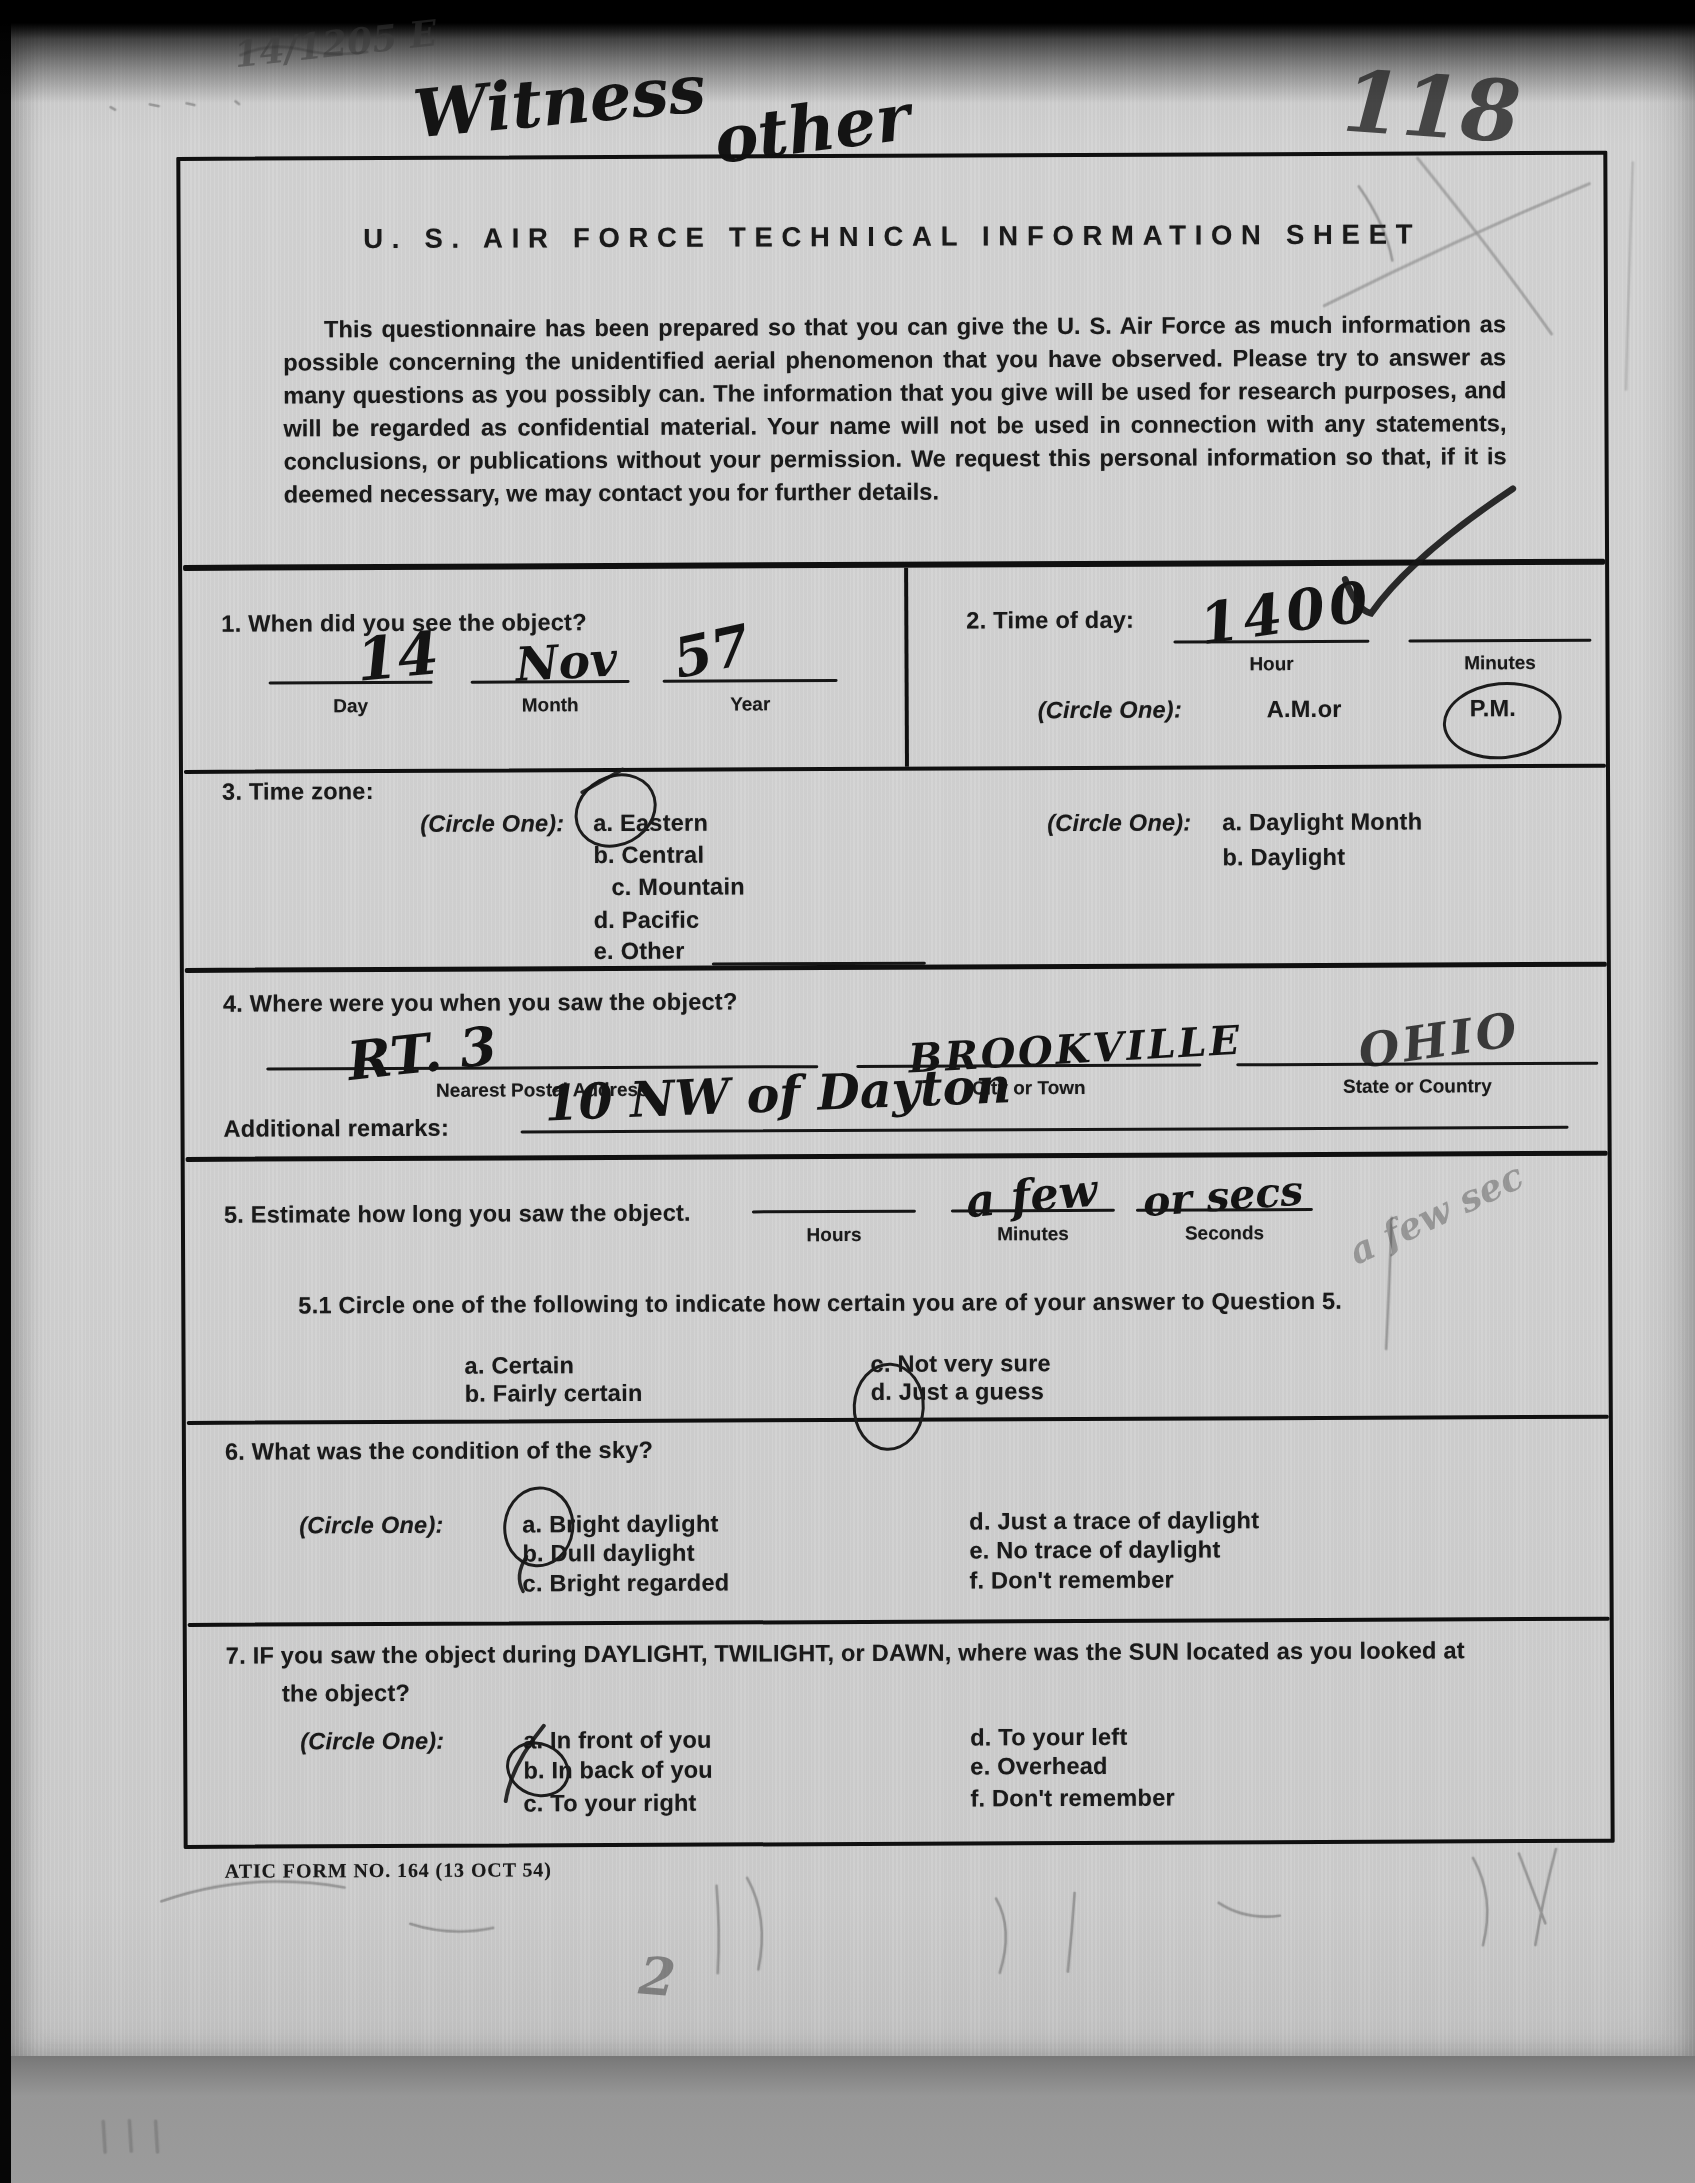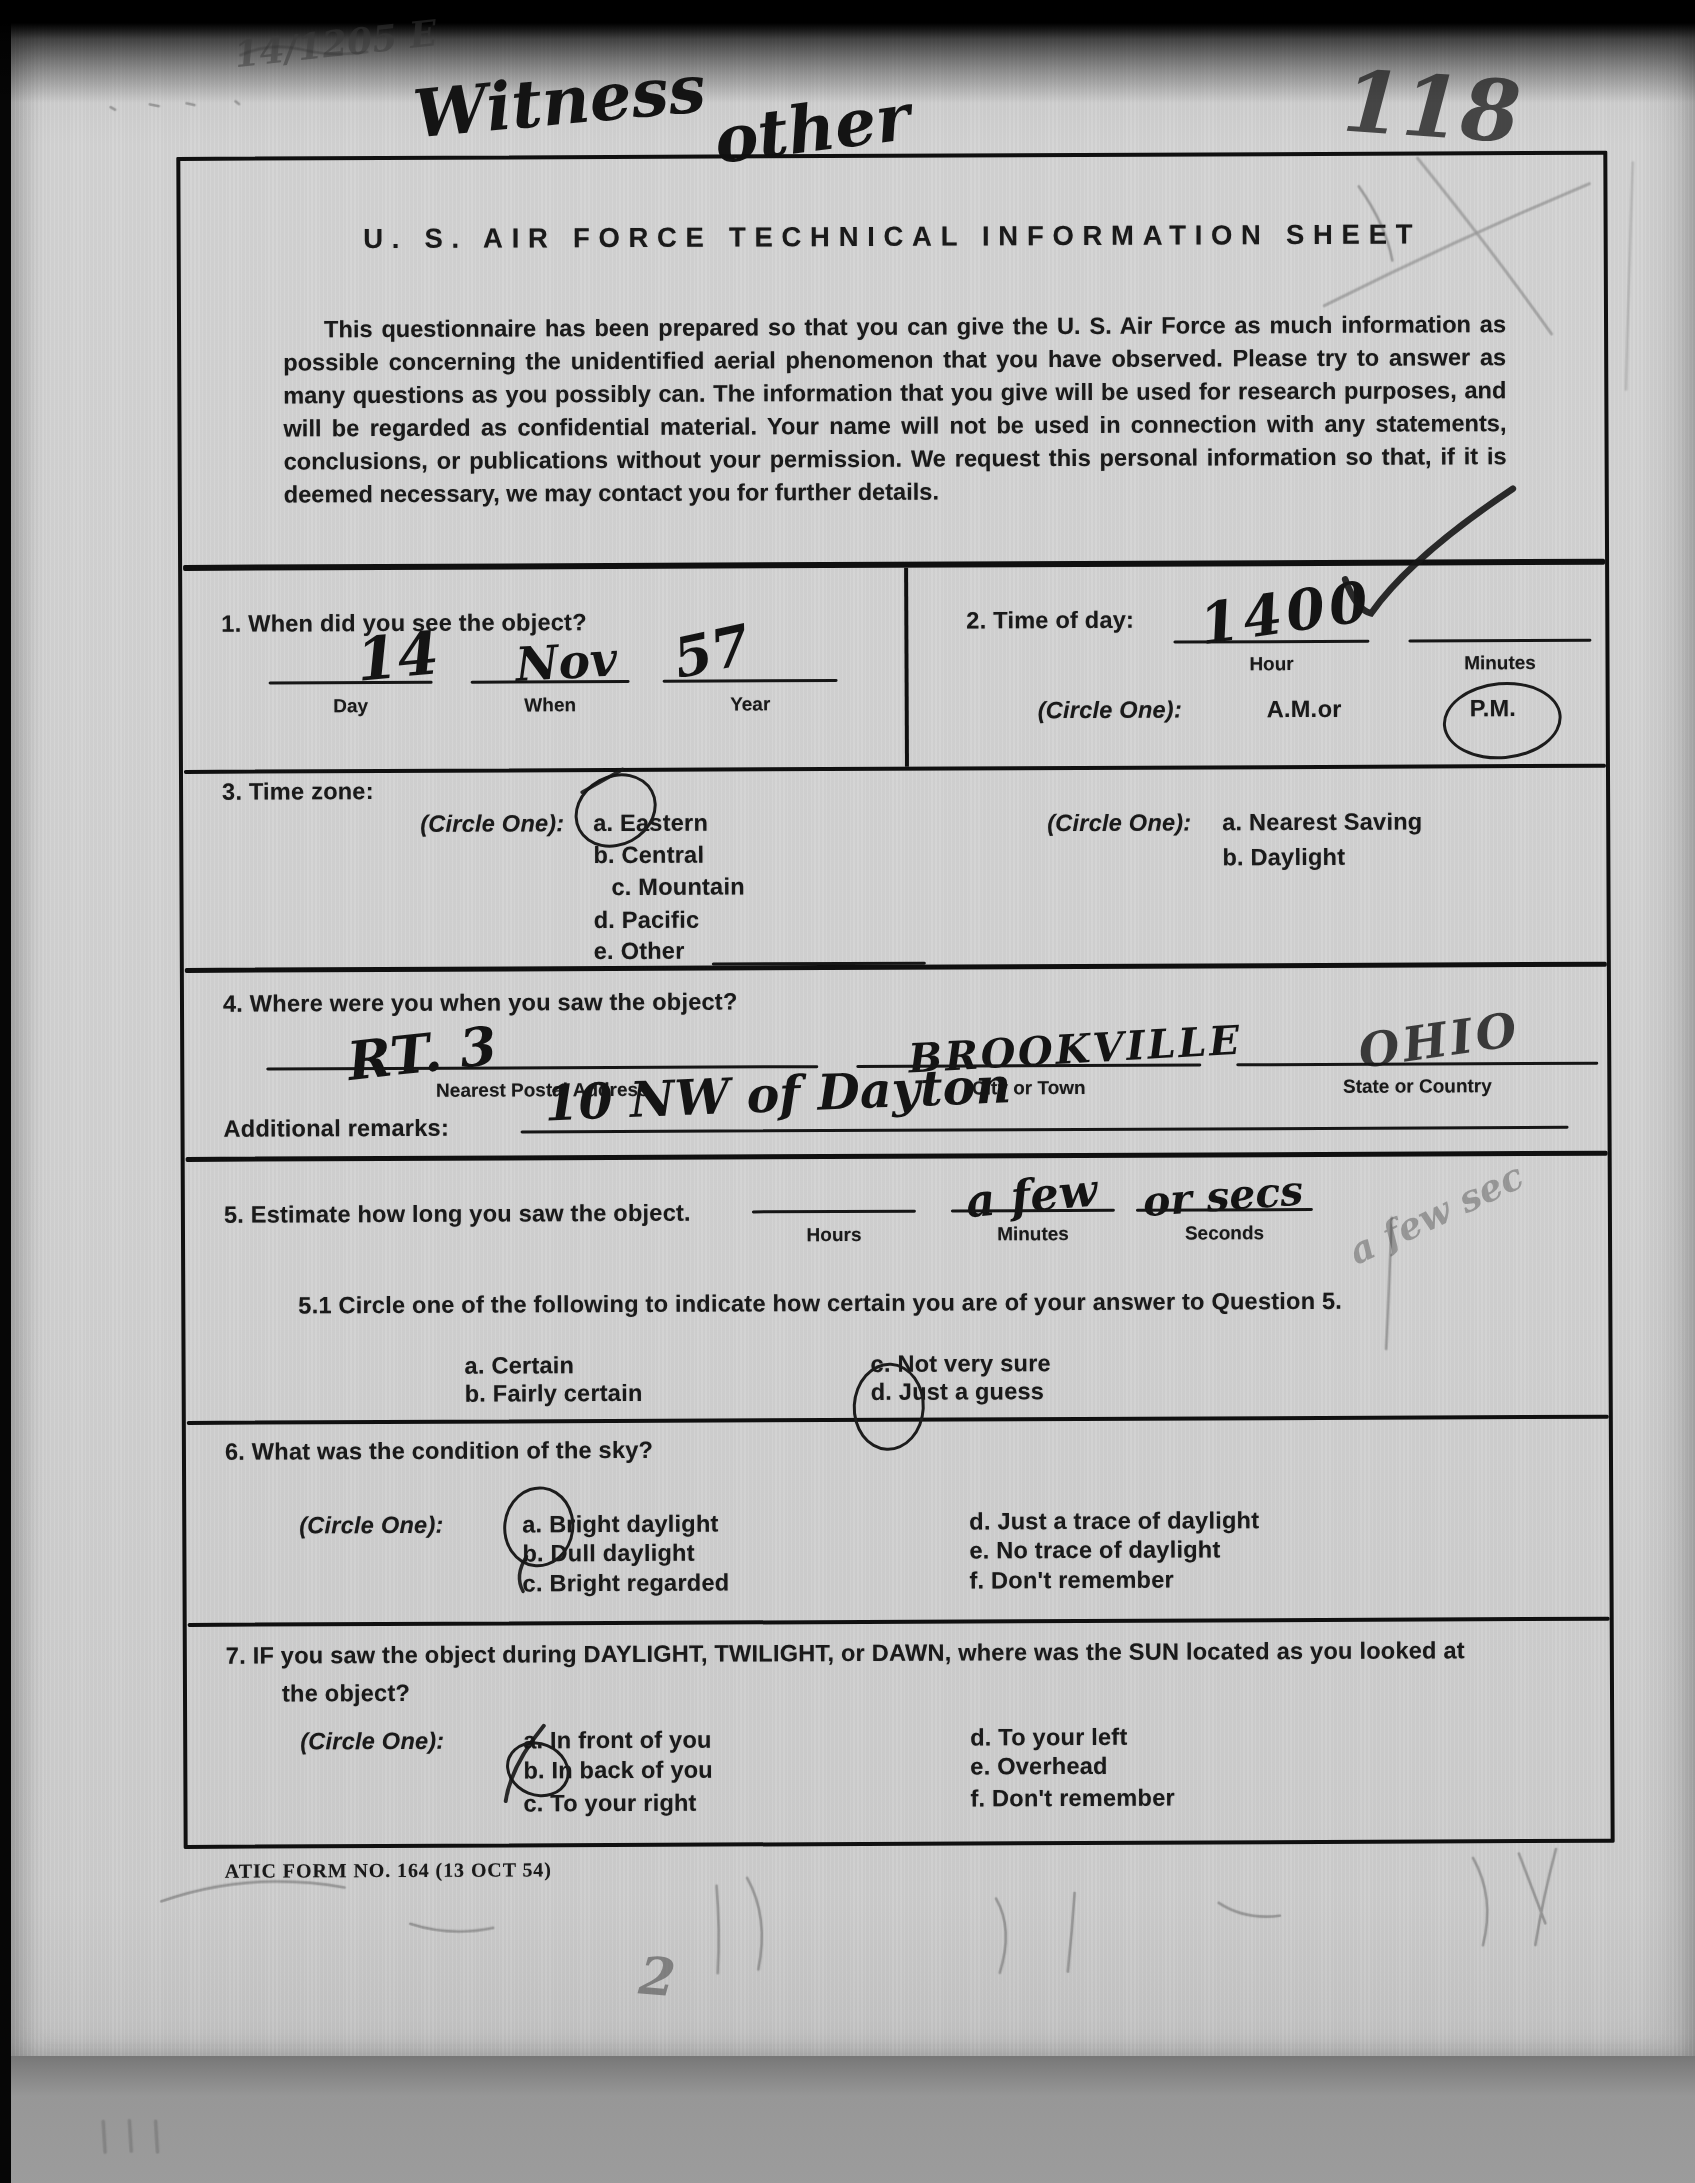--- a/index.html
+++ b/index.html
@@ -66,21 +66,21 @@
     <div class="vl" style="left:906px;top:568px;height:199px"></div>
 
     <div class="t print q" style="left:223px;top:608px">1.  When did you see the object?</div>
     <div class="t hw" style="left:358px;top:620px;font-size:59px;transform:rotate(-5deg)">14</div>
     <div class="t hw" style="left:517px;top:633px;font-size:47px;transform:rotate(-3deg)">Nov</div>
     <div class="t hw" style="left:675px;top:618px;font-size:55px;transform:rotate(-12deg)">57</div>
     <div class="ul" style="left:270px;top:679px;width:164px"></div>
     <div class="ul" style="left:472px;top:679px;width:159px"></div>
     <div class="ul" style="left:664px;top:679px;width:175px"></div>
     <div class="t print cap" style="left:270px;top:693px;width:164px">Day</div>
-    <div class="t print cap" style="left:472px;top:693px;width:159px">When</div>
+    <div class="t print cap" style="left:472px;top:693px;width:159px">Month</div>
     <div class="t print cap" style="left:664px;top:693px;width:175px">Year</div>
 
     <div class="t print q" style="left:968px;top:608px">2.  Time of day:</div>
     <div class="t hw" style="left:1201px;top:581px;font-size:56px;letter-spacing:4.4px;transform:rotate(-8deg)">1400</div>
     <div class="ul" style="left:1175px;top:642px;width:196px"></div>
     <div class="ul" style="left:1410px;top:642px;width:183px"></div>
     <div class="t print cap" style="left:1175px;top:655px;width:196px">Hour</div>
     <div class="t print cap" style="left:1410px;top:655px;width:183px">Minutes</div>
     <div class="t print q co" style="left:1039px;top:698px">(Circle One):</div>
     <div class="t print q" style="left:1268px;top:698px">A.M.</div>
@@ -91,21 +91,21 @@
     <div class="t print q" style="left:223px;top:776px">3.  Time zone:</div>
     <div class="t print q co" style="left:421px;top:809px">(Circle One):</div>
     <div class="t print q" style="left:594px;top:809px">a.  Eastern</div>
     <div class="t print q" style="left:594px;top:841px">b.  Central</div>
     <div class="t print q" style="left:612px;top:873px">c.  Mountain</div>
     <div class="t print q" style="left:594px;top:906px">d.  Pacific</div>
     <div class="t print q" style="left:594px;top:937px">e.  Other</div>
     <div class="ul" style="left:712px;top:962px;width:214px"></div>
     <div class="cir" style="left:574px;top:774px;width:79px;height:65px;transform:rotate(-28deg)"></div>
     <div class="t print q co" style="left:1048px;top:811px">(Circle One):</div>
-    <div class="t print q" style="left:1223px;top:811px">a.  Nearest Saving</div>
+    <div class="t print q" style="left:1223px;top:811px">a.  Daylight Month</div>
     <div class="t print q" style="left:1223px;top:846px">b.  Daylight</div>
 
     <div class="t print q" style="left:223px;top:988px">4.  Where were you when you saw the object?</div>
     <div class="t hw" style="left:347px;top:1020px;font-size:53px;transform:rotate(-6deg)">RT. 3</div>
     <div class="t hw" style="left:908px;top:1026px;font-size:40px;letter-spacing:2.6px;transform:rotate(-3deg)">BROOKVILLE</div>
     <div class="t hw" style="left:1358px;top:1015px;font-size:47px;letter-spacing:3.5px;transform:rotate(-8deg);opacity:.8">OHIO</div>
     <div class="ul" style="left:266px;top:1065px;width:552px"></div>
     <div class="ul" style="left:856px;top:1065px;width:345px"></div>
     <div class="ul" style="left:1236px;top:1065px;width:362px"></div>
     <div class="t print cap" style="left:266px;top:1078px;width:552px">Nearest Postal Address</div>

